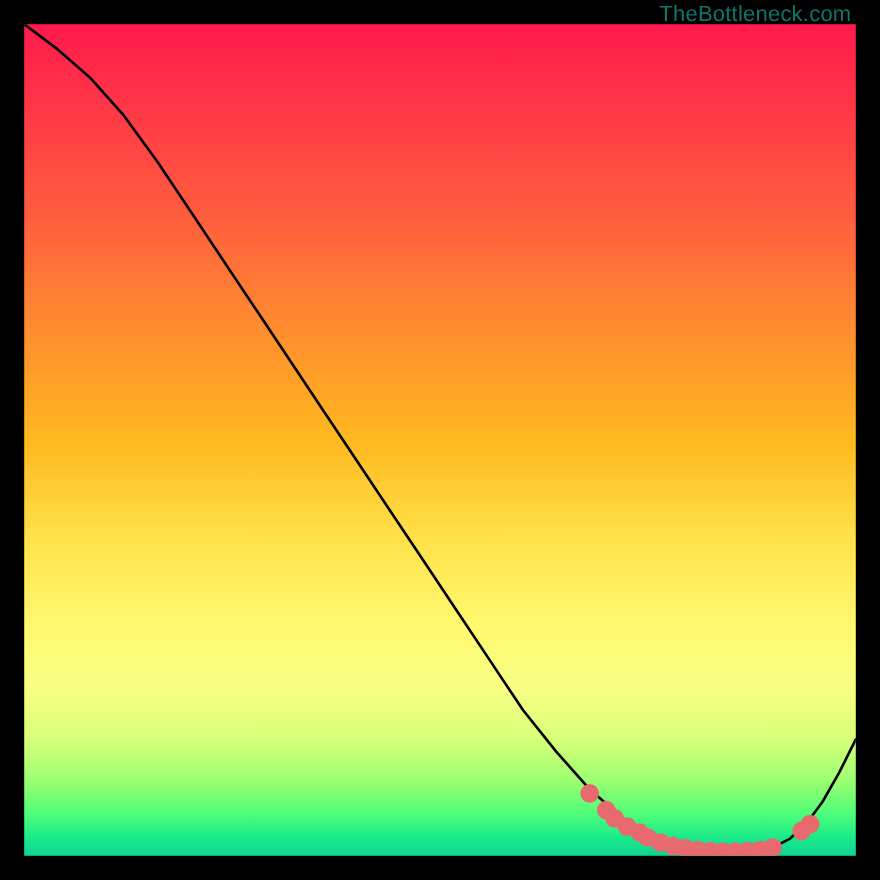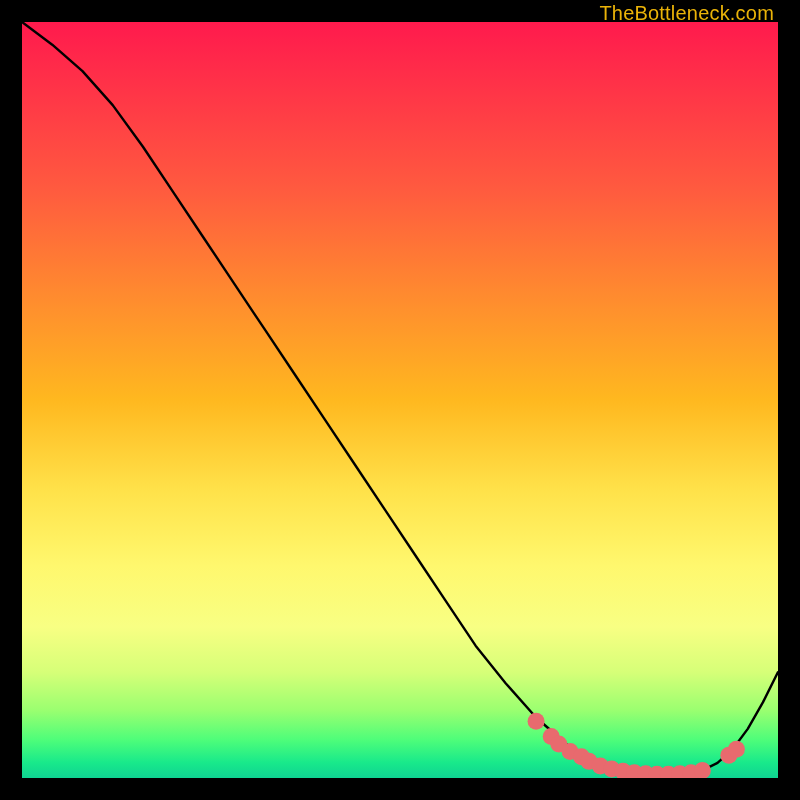--- a/index.html
+++ b/index.html
@@ -38,21 +38,21 @@
       #9bff70 91%,
       #4dfd7a 95%,
       #18e98b 98%,
       #0fd392 100%
     );
   }
   .watermark {
     position: absolute;
     top: 2px;
     right: 26px;
-    color: #eab308;
+    color: #0f766e;
     font-size: 20px;
     font-weight: 500;
     letter-spacing: 0.2px;
     user-select: none;
   }
   svg.curve {
     position: absolute;
     left: 0;
     top: 0;
     width: 756px;

